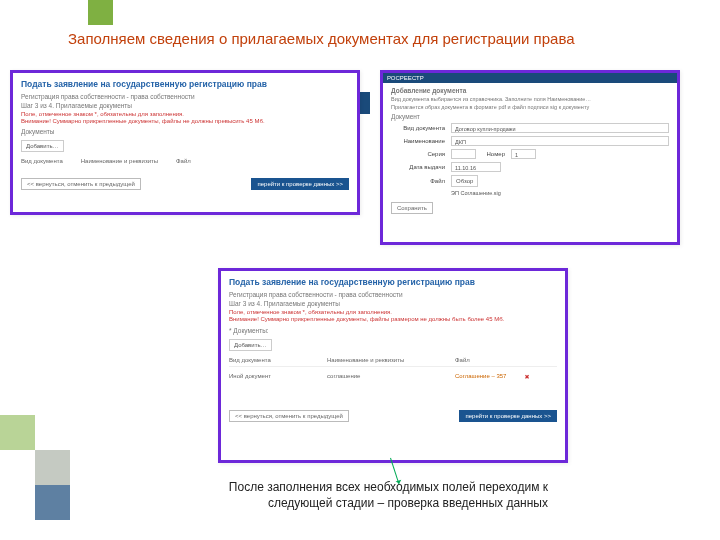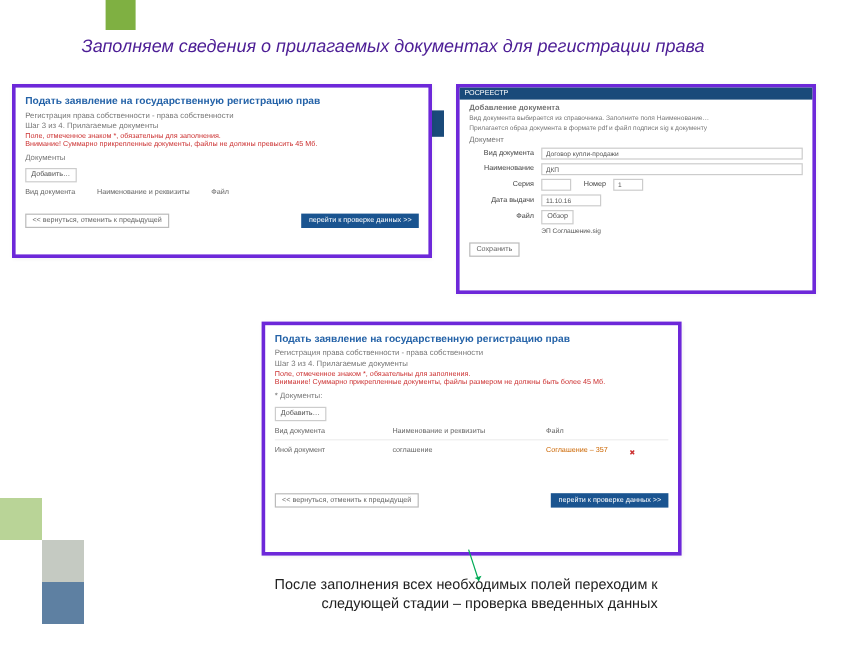--- a/index.html
+++ b/index.html
@@ -5,21 +5,21 @@
   * { box-sizing: border-box; margin: 0; padding: 0; }
   body { width: 720px; height: 540px; font-family: Arial, sans-serif; background: #fff; position: relative; overflow: hidden; }
   .deco { position: absolute; }
   .sq-green-1 { left: 88px; top: 0; width: 25px; height: 25px; background: #7fb042; }
   .sq-blue-1 { left: 348px; top: 92px; width: 22px; height: 22px; background: #1a4a7a; }
   .sq-green-2 { right: 55px; top: 105px; width: 15px; height: 15px; background: #7fb042; }
   .sq-gray-1 { right: 55px; top: 120px; width: 15px; height: 15px; background: #c0c7bd; }
   .sq-green-3 { left: 0; bottom: 90px; width: 35px; height: 35px; background: #7fb042; opacity: .55; }
   .sq-gray-2 { left: 35px; bottom: 55px; width: 35px; height: 35px; background: #c5cac2; }
   .sq-blue-2 { left: 35px; bottom: 20px; width: 35px; height: 35px; background: #1a4a7a; opacity: .7; }
-  .slide-title { position: absolute; left: 68px; top: 30px; font-size: 15px; color: #4c1d95; font-style: italic; }
+  .slide-title { position: absolute; left: 68px; top: 30px; font-size: 15px; color: #c2410c; }
   .shot { position: absolute; background: #fff; border: 3px solid #6d28d9; box-shadow: 1px 1px 4px rgba(0,0,0,.08); font-size: 7px; color: #555; }
   .shot-a { left: 10px; top: 70px; width: 350px; height: 145px; padding: 6px 8px; }
   .shot-b { left: 380px; top: 70px; width: 300px; height: 175px; padding: 6px 8px; }
   .shot-c { left: 218px; top: 268px; width: 350px; height: 195px; padding: 6px 8px; }
   .h-blue { color: #2563a8; font-weight: bold; font-size: 8.5px; margin-bottom: 4px; }
   .gray { color: #777; font-size: 6.5px; margin: 2px 0; }
   .red { color: #c33; font-size: 6px; margin: 1px 0; }
   .box { border: 1px solid #ccc; padding: 2px 4px; margin-top: 3px; font-size: 6px; display: inline-block; }
   .row { display: flex; gap: 18px; margin-top: 6px; font-size: 6px; color: #666; }
   .btn-blue { background: #1a5490; color: #fff; font-size: 6px; padding: 3px 6px; display: inline-block; }

